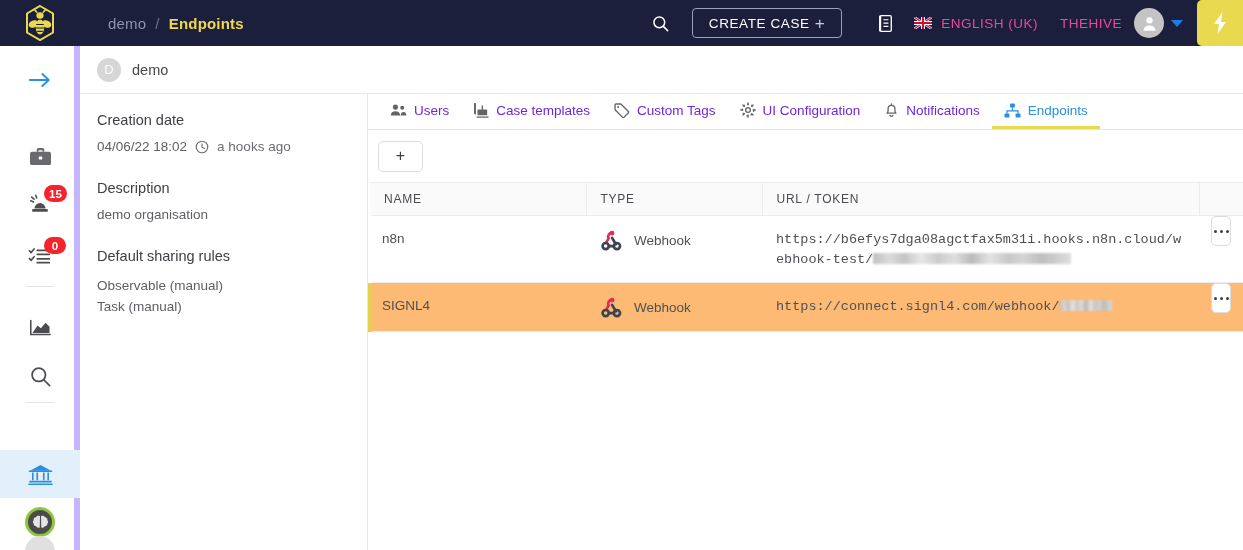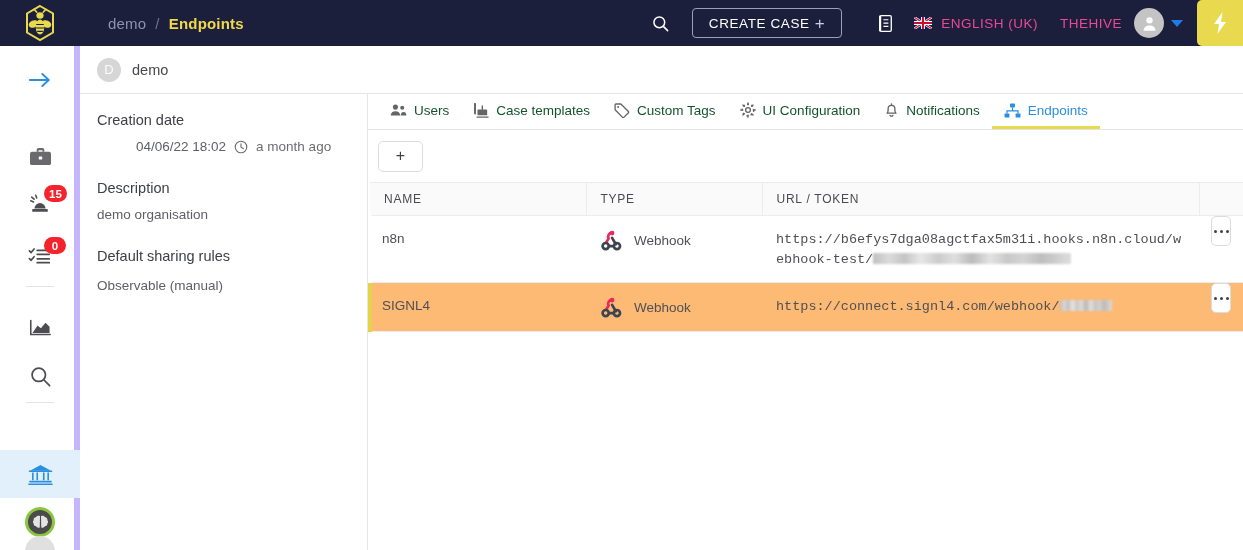--- a/index.html
+++ b/index.html
@@ -159,42 +159,42 @@
     border-right: 1px solid #e7e7ea;
     padding: 18px 0 0 17px;
   }
   .d-label {
     font-size: 14.5px; color: #3f4045; font-weight: 400;
     margin: 0 0 11px 0;
   }
   .d-value { font-size: 13.5px; color: #5f6065; }
   .d-group { margin-bottom: 26px; }
   .d-group.last { margin-bottom: 0; }
-  .d-date-row { display:flex; align-items:center; gap: 8px; margin-left: 39px; }
+  .d-date-row { display:flex; align-items:center; gap: 8px; }
   .d-ago { color: #6c6d72; font-size: 13.5px; }
   .d-line { line-height: 21px; }
 
   
   .content {
     position: absolute; top: 94px; left: 368px;
     width: 875px; height: 456px;
     background: #ffffff;
   }
   .tabs {
     height: 36px;
     display: flex; align-items: flex-end;
     border-bottom: 1px solid #e4e4e7;
     padding-left: 10px;
   }
   .tab {
     display: flex; align-items: center; gap: 7px;
     height: 35px;
     padding: 0 12px;
     font-size: 13.5px;
-    color: #14532d;
+    color: #6d28d9;
     cursor: pointer;
     border-bottom: 3px solid transparent;
     white-space: nowrap;
   }
   .tab.active {
     color: #2b8fe0;
     border-bottom-color: #e8d94f;
   }
   .tab svg { display:block; }
 
@@ -436,32 +436,33 @@
 <div class="detail-panel">
 
   <div class="d-group">
     <div class="d-label">Creation date</div>
     <div class="d-date-row">
       <span class="d-value">04/06/22 18:02</span>
       <svg width="14" height="14" viewBox="0 0 16 16" fill="none" stroke="#6c6d72" stroke-width="1.3">
         <circle cx="8" cy="8" r="6.6"></circle>
           <path d="M8 4.3 V8.2 L10.7 9.8" stroke-linecap="round"></path>
       </svg>
-      <span class="d-ago">a month ago</span>
+      <span class="d-ago">a hooks ago</span>
     </div>
   </div>
 
   <div class="d-group">
     <div class="d-label">Description</div>
     <div class="d-value">demo organisation</div>
   </div>
 
   <div class="d-group last">
     <div class="d-label">Default sharing rules</div>
     <div class="d-value d-line">Observable (manual)</div>
+    <div class="d-value d-line">Task (manual)</div>
   </div>
 </div>
 
 <div class="content">
 
   <div class="tabs">
 
     <div class="tab">
       <svg width="17" height="14" viewBox="0 0 20 16" fill="#646569">
         <circle cx="6.4" cy="4.6" r="3"></circle>

